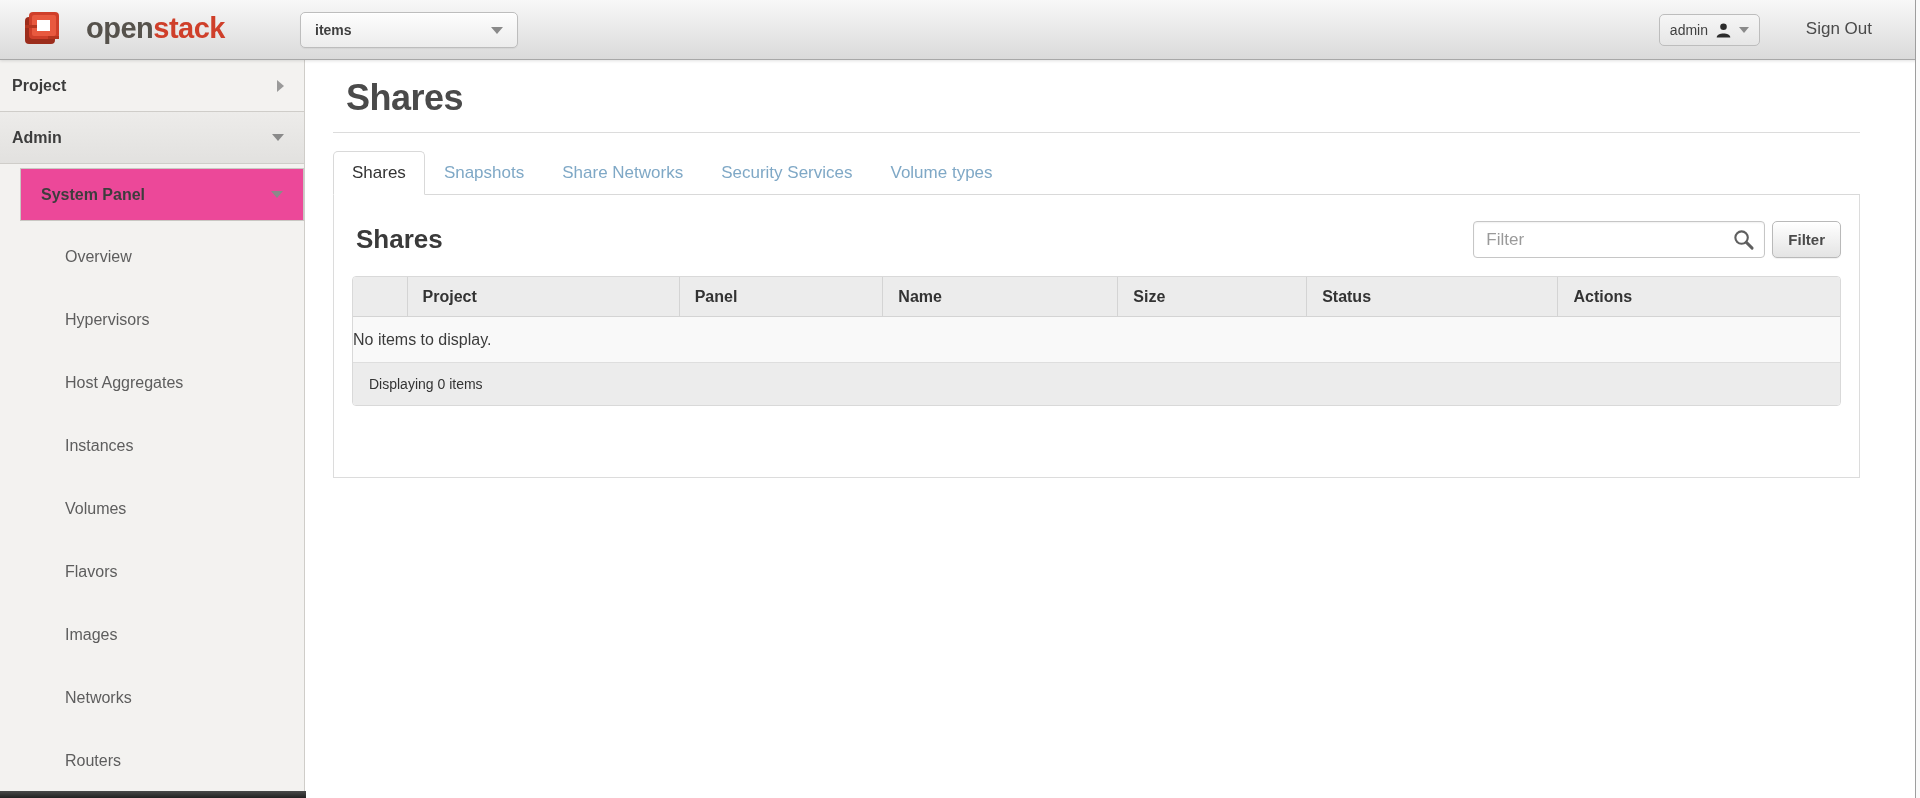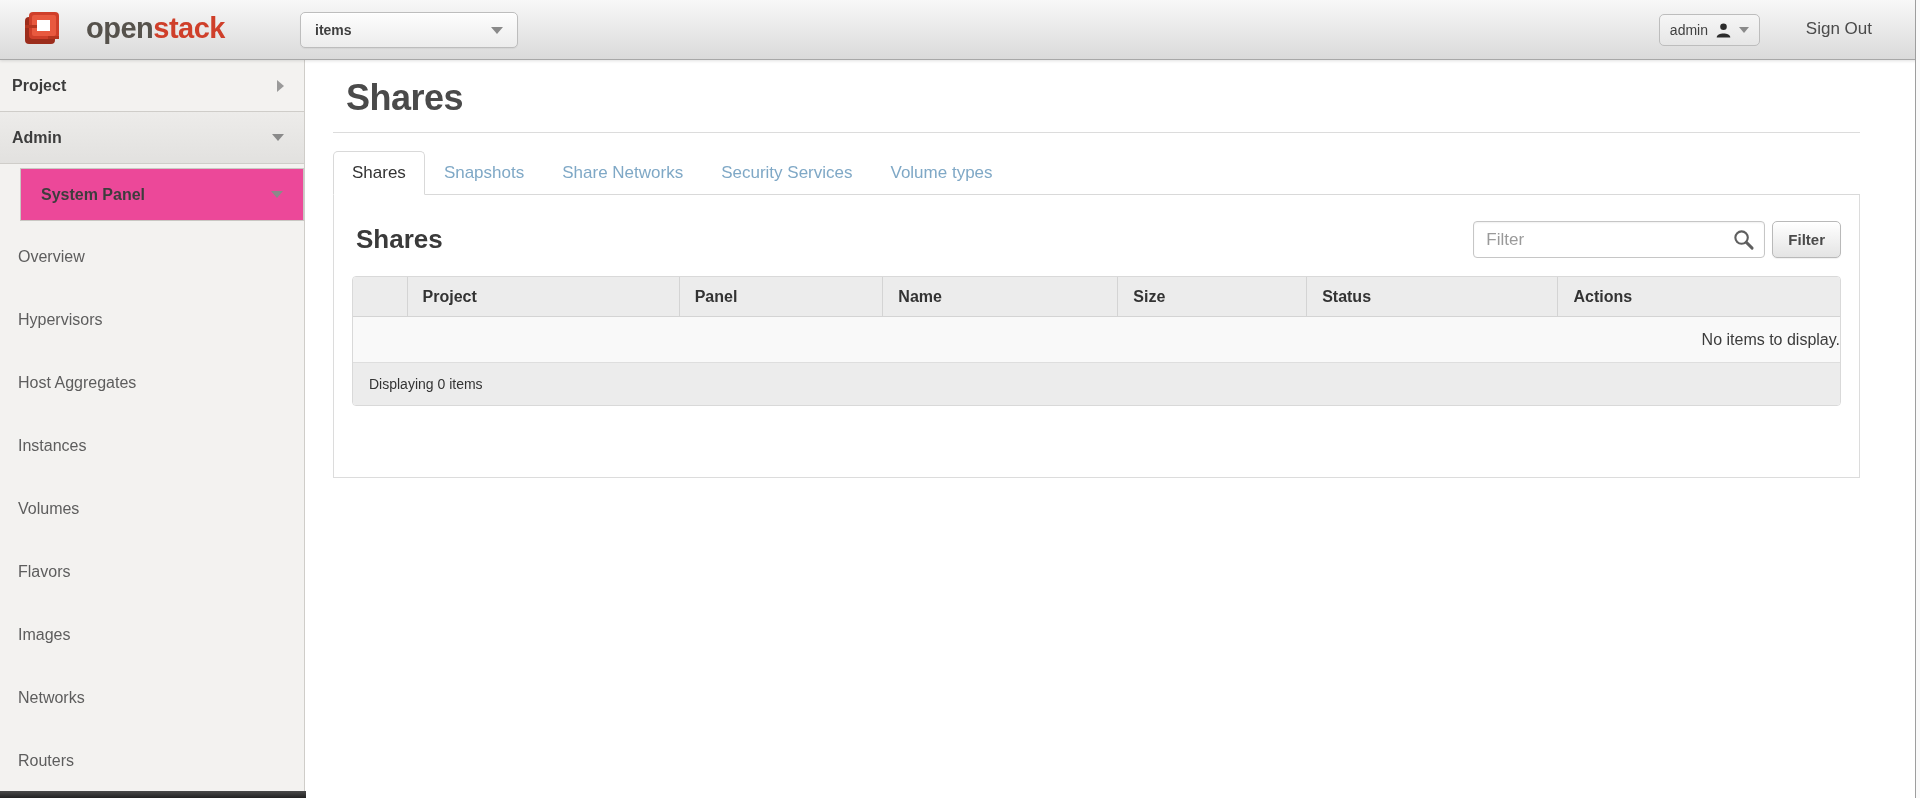--- a/index.html
+++ b/index.html
@@ -73,21 +73,21 @@
     margin:4px 0 4px 20px; height:53px;
     border:1px solid #c9c7c3; background:#ec4899;
     display:flex; align-items:center; padding:0 20px;
     font-size:16px; font-weight:bold; color:#3d3d3d; cursor:pointer;
   }
   .sys-box .side-label { flex:1; }
 
   .side-items { list-style:none; margin-top:3px; }
   .side-item {
     height:63px; display:flex; align-items:center;
-    padding-left:18px; font-size:16px; color:#5d5d5d; cursor:pointer;text-align:right;
+    padding-left:65px; font-size:16px; color:#5d5d5d; cursor:pointer;text-align:right;
   }
 
   .bottom-strip {
     position:absolute; left:0; bottom:0; width:306px; height:7px;
     background:linear-gradient(#4a4a4a,#222); z-index:6;
   }
   .screen-right-edge {
     position:absolute; top:0; right:0; width:5px; height:798px;
     background:#fafafa; border-left:1px solid #9e9e9e; z-index:7;
   }
@@ -141,21 +141,21 @@
 
   .table-wrap { border:1px solid #d9d9d9; border-radius:4px; overflow:hidden; }
   table.data-table { width:100%; border-collapse:separate; border-spacing:0; }
   .data-table th {
     background:#ececec; height:40px; text-align:left;
     font-size:16px; font-weight:bold; color:#333;
     padding:0 0 0 15px; border-bottom:1px solid #d4d4d4; cursor:pointer;
   }
   .data-table th + th { border-left:1px solid #d4d4d4; }
   .data-table td.empty-cell {
-    background:#f9f9f9; height:46px; text-align:right;
+    background:#f9f9f9; height:46px; text-align:left;
     font-size:16px; color:#3c3c3c; border-bottom:1px solid #dedede;
   }
   .data-table td.footer-cell {
     background:#ececec; height:42px; font-size:14px; color:#333; padding-left:16px;
   }
   .col-select { width:3.6%; } .col-project { width:18.3%; } .col-host { width:13.7%; }
   .col-name { width:15.8%; } .col-size { width:12.7%; } .col-status { width:16.9%; }
 </style>
 </head>
 <body>

